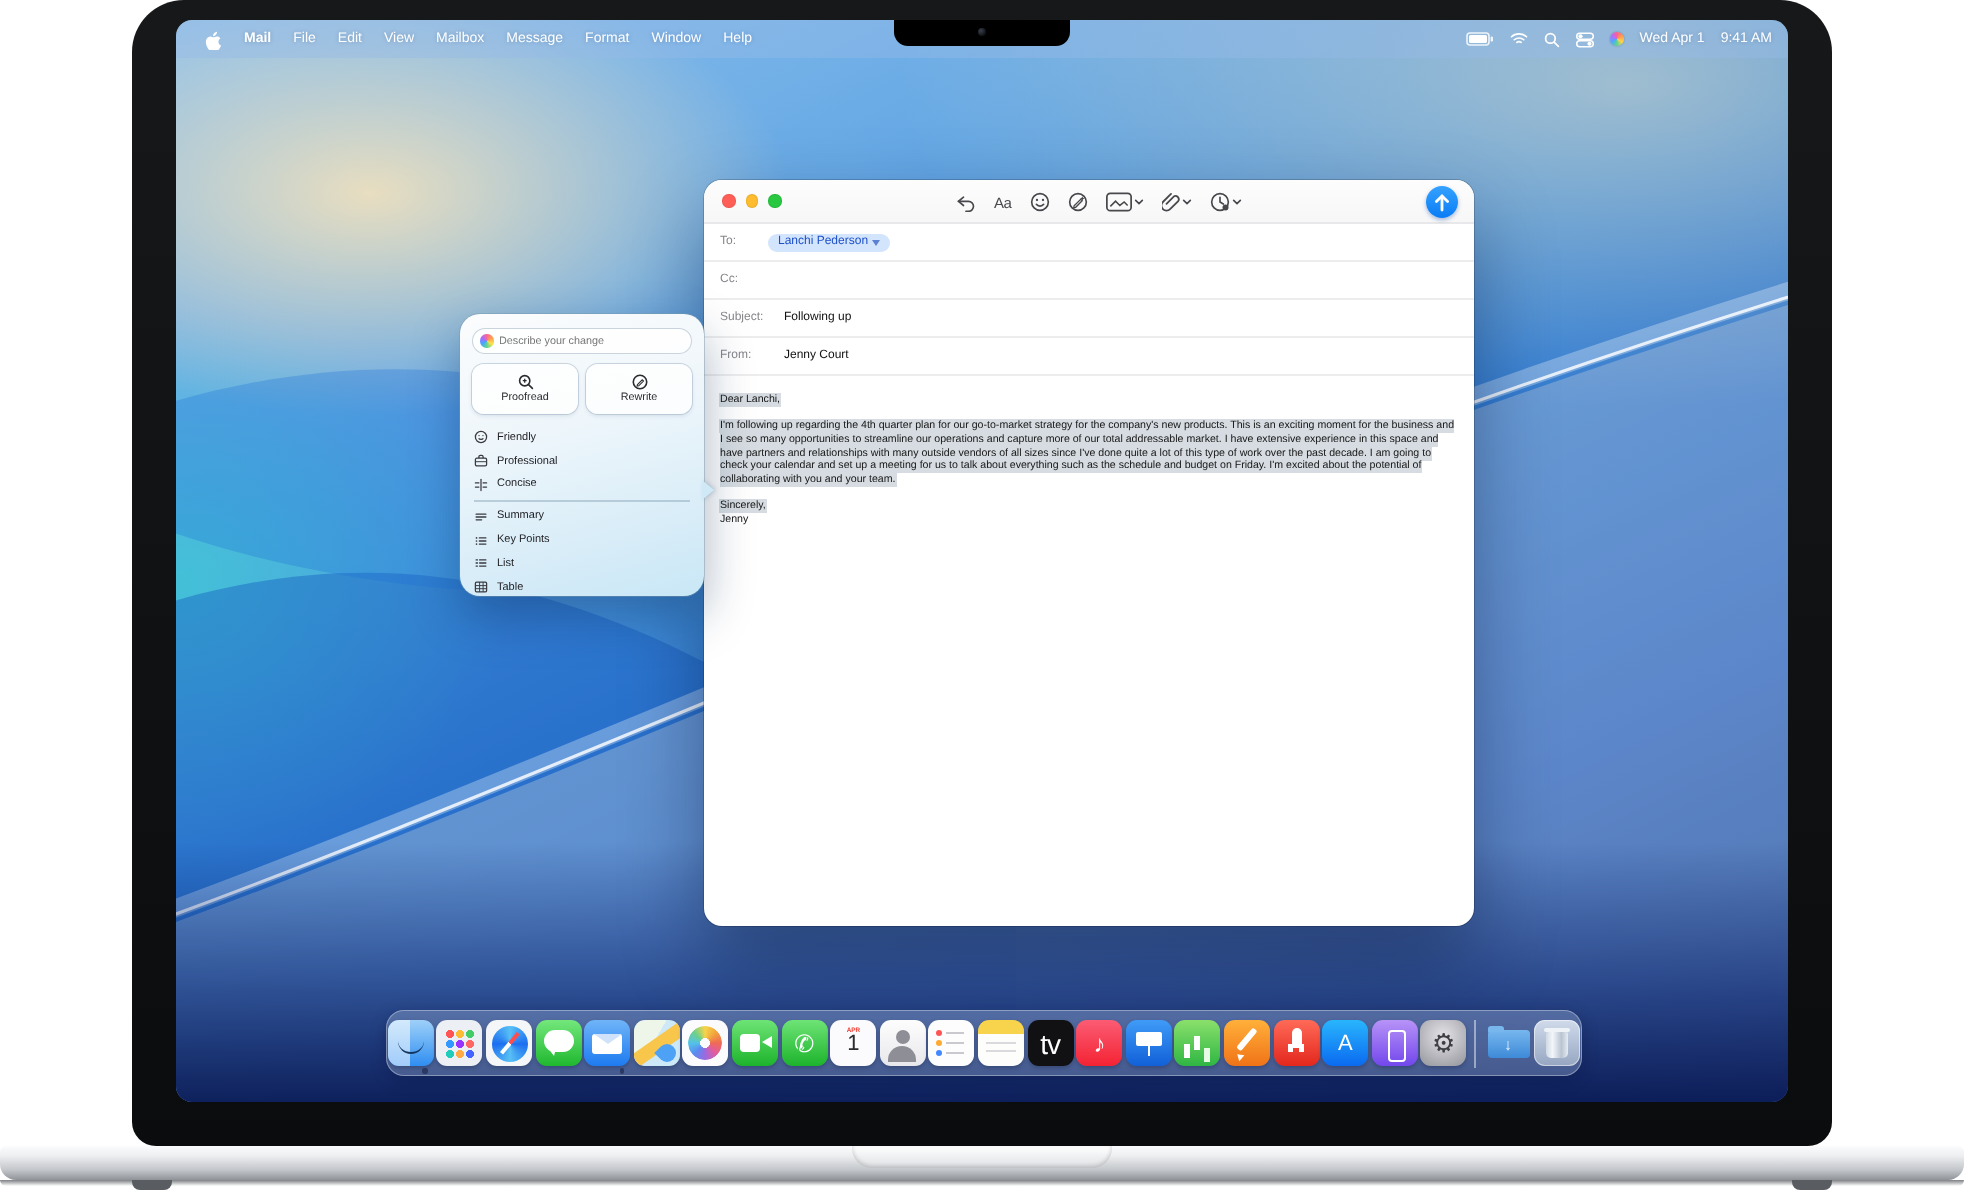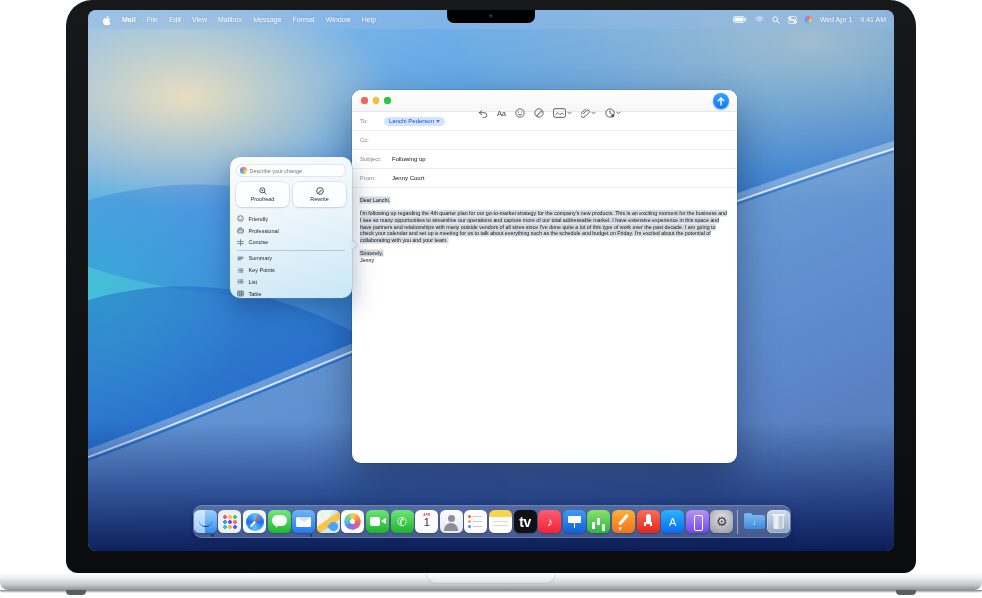--- a/index.html
+++ b/index.html
@@ -47,21 +47,21 @@
   
   .compose { position:absolute; left:264px; top:80px; width:385px; height:373px; background:#ffffff; border-radius:9px;
     box-shadow:0 0 0 .5px rgba(0,0,0,.18), 0 18px 40px rgba(0,10,40,.38); font-size:6px; color:#1b1b1f; }
   .ctoolbar { position:relative; height:22px; border-bottom:1px solid #e8e8ea; border-radius:9px 9px 0 0;
     background:linear-gradient(#fdfdfd,#f7f7f8); display:flex; align-items:center; }
   .lights { display:flex; gap:5px; padding-left:9px; }
   .light { width:6.5px; height:6.5px; border-radius:50%; }
   .light.red { background:#ff5f57; box-shadow:inset 0 0 1px rgba(0,0,0,.2);} 
   .light.yellow { background:#febc2e; box-shadow:inset 0 0 1px rgba(0,0,0,.2);} 
   .light.green { background:#28c840; box-shadow:inset 0 0 1px rgba(0,0,0,.2);} 
-  .ct-icons { position:absolute; left:126px; top:12px; height:22px; display:flex; align-items:center; gap:9px; color:#48484d; }
+  .ct-icons { position:absolute; left:126px; top:0; height:22px; display:flex; align-items:center; gap:9px; color:#48484d; }
   .ct-btn { display:flex; align-items:center; gap:1px; }
   .ct-aa { font-size:7.5px; color:#48484d; letter-spacing:-.2px; }
   .send-btn { position:absolute; right:8px; top:3px; width:16px; height:16px; border-radius:50%;
     background:linear-gradient(180deg,#35a2ff,#0a7cf5); display:flex; align-items:center; justify-content:center;
     box-shadow:0 1px 2px rgba(0,60,160,.35); }
   .hrow { display:flex; align-items:center; height:19px; border-bottom:1px solid #ededee; padding:0 8px; }
   .hlabel { color:#86868b; width:24px; flex:none; }
   .hlabel.w { width:32px; }
   .hvalue { color:#111; }
   .to-pill { display:inline-flex; align-items:center; gap:2px; background:#d3e4fd; color:#1d50c8;
@@ -144,21 +144,21 @@
   .ic-contacts { background:linear-gradient(180deg,#fdfdfd,#e8e8ec); }
   .ic-contacts::before { content:""; position:absolute; left:8px; top:4.5px; width:7px; height:7px; border-radius:50%; background:#8e8e96; }
   .ic-contacts::after { content:""; position:absolute; left:4.5px; top:12.5px; width:14px; height:8px; border-radius:7px 7px 0 0; background:#8e8e96; }
   .ic-reminders { background:#fdfdfe; }
   .ic-reminders::before { content:""; position:absolute; left:4px; top:5px; width:3px; height:3px; border-radius:50%;
     background:#f55; box-shadow:0 5px 0 #fa3, 0 10px 0 #48f; }
   .ic-reminders::after { content:""; position:absolute; left:9px; top:6px; width:9px; height:1.2px; background:#c9c9cf;
     box-shadow:0 5px 0 #c9c9cf, 0 10px 0 #c9c9cf; }
   .ic-notes { background:linear-gradient(180deg,#f7d44c 0 7px, #fdfdfc 7px); }
   .ic-notes::before { content:""; position:absolute; left:4px; top:11px; width:15px; height:1.2px; background:#d9d9de; box-shadow:0 4px 0 #d9d9de; }
-  .ic-tv { background:#111114; color:#fff; font-size:14px; font-weight:bold; letter-spacing:-.5px; }
+  .ic-tv { background:#111114; color:#fff; font-size:14px; font-weight:normal; letter-spacing:-.5px; }
   .ic-music { background:linear-gradient(180deg,#fb5c74,#f42333); color:#fff; font-size:12px; }
   .ic-keynote { background:linear-gradient(180deg,#3f9bf7,#1160d8); }
   .ic-keynote::before { content:""; position:absolute; left:5px; top:6px; width:13px; height:7px; background:#fff; border-radius:1px; }
   .ic-keynote::after { content:""; position:absolute; left:11px; top:13px; width:1.5px; height:5px; background:#fff; }
   .ic-numbers { background:linear-gradient(180deg,#8ae06b,#2fb643); }
   .ic-numbers::before { content:""; position:absolute; left:4.5px; bottom:4px; width:3.5px; height:7px; background:#fff;
     box-shadow:5px -4px 0 #fff, 10px 2px 0 #e8fbe4; }
   .ic-pages { background:linear-gradient(180deg,#ffb03a,#f07317); }
   .ic-pages::before { content:""; position:absolute; left:10.5px; top:3px; width:2.5px; height:13px; background:#fff; transform:rotate(40deg); border-radius:1px; }
   .ic-pages::after { content:""; position:absolute; left:5px; top:15px; width:0; height:0;

